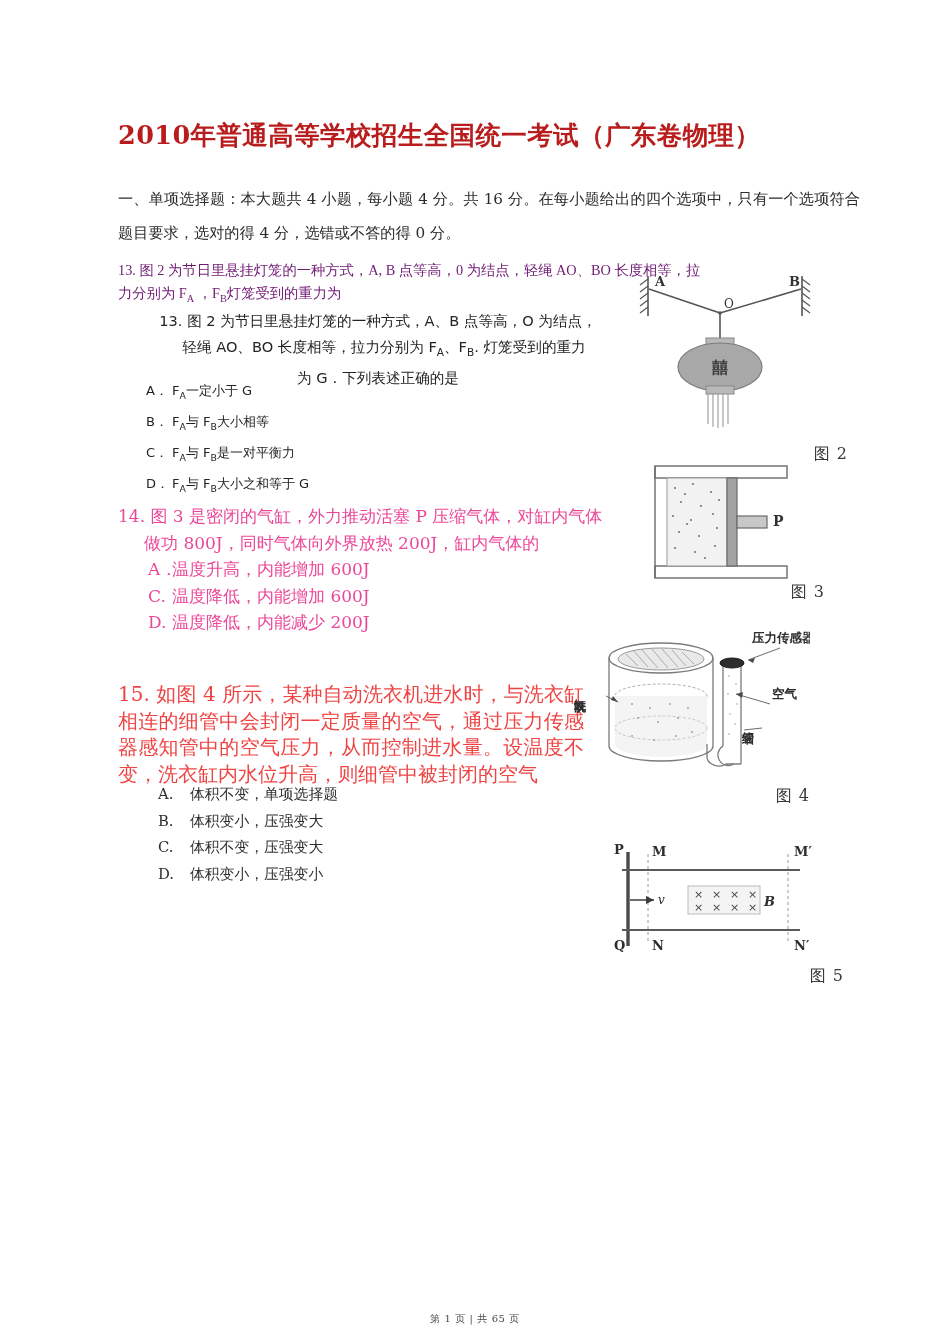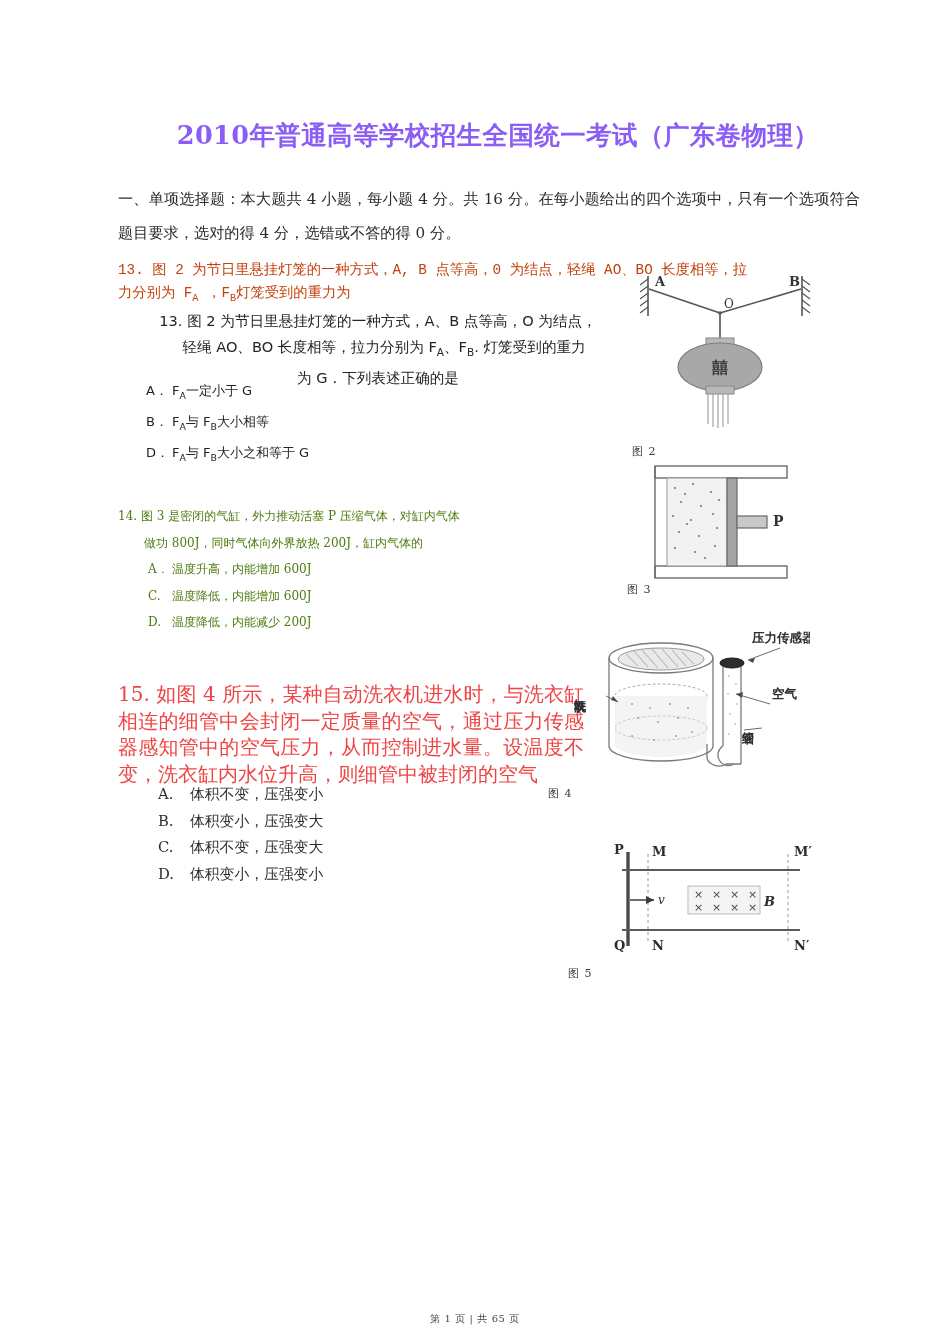--- a/index.html
+++ b/index.html
@@ -26,41 +26,40 @@
   
   .doc-title {
     position: absolute;
     left: 118px;
     top: 118px;
     width: 760px;
     font-family: "DejaVu Serif", serif;
     font-size: 25.5px;
     font-weight: bold;
     letter-spacing: 0.4px;
-    color: #8b5cf6;
-    text-align: center;
+    color: #b91c1c;
   }
 
   
   .intro {
     position: absolute;
     left: 118px;
     top: 182px;
     width: 742px;
     font-family: "DejaVu Serif", serif;
     font-size: 15.2px;
     line-height: 34px;
     color: #2b2b2b;
     text-align: justify;
   }
 
   
   .q-serif {
-    font-family: Liberation Mono, monospace;
-    color: #c2410c;
+    font-family: Liberation Serif, serif;
+    color: #701a75;
   }
   .q-sans {
     font-family: "DejaVu Sans", sans-serif;
     color: #242424;
   }
 
   .q13-serif {
     position: absolute;
     left: 118px;
     top: 259px;
@@ -93,23 +92,23 @@
   }
   .opts13 .row { display: block; }
   .opts13 .lab { display: inline-block; width: 26px; }
 
   .q14 {
     position: absolute;
     left: 118px;
     top: 503px;
     width: 500px;
     font-family: "DejaVu Serif", serif;
-    font-size: 12px;
+    font-size: 17px;
     line-height: 26.5px;
-    color: #4d7c0f;
+    color: #ec4899;
   }
   .q14 .l1 { display: block; }
   .q14 .l2 { display: block; padding-left: 26px; }
   .q14 .opt { display: block; padding-left: 30px; }
   .q14 .opt .lab { display: inline-block; width: 24px; }
 
   .q15 {
     position: absolute;
     left: 118px;
     top: 681px;
@@ -133,23 +132,23 @@
   }
   .opts15 .row { display: block; }
   .opts15 .lab { display: inline-block; width: 32px; }
 
   sub { font-size: 0.72em; }
 
   
   .fig { position: absolute; }
   .fig-cap {
     font-family: "DejaVu Serif", serif;
-    font-size: 11px;
+    font-size: 16px;
     color: #3a3a3a;
-    text-align: left;
+    text-align: right;
     letter-spacing: 1px;
   }
 
   #fig2 { left: 632px; top: 272px; width: 216px; height: 178px; }
   #fig3 { left: 645px; top: 462px; width: 180px; height: 155px; }
   #fig4 { left: 566px; top: 618px; width: 244px; height: 192px; }
   #fig5 { left: 592px; top: 838px; width: 252px; height: 160px; }
 
   .fig svg { display: block; }
 
@@ -182,35 +181,36 @@
 
   <div class="q13-sans q-sans">
     <span class="ind">13. 图 2 为节日里悬挂灯笼的一种方式，A、B 点等高，O 为结点，</span>
     <span class="ind2"><span>轻绳 AO、BO 长度相等，拉力分别为 F</span><sub>A</sub><span>、F</span><sub>B</sub><span>. 灯笼受到的重力</span></span>
     <span class="ind">为 G．下列表述正确的是</span>
   </div>
 
   <div class="opts13">
     <span class="row"><span class="lab">A．</span><span>F</span><sub>A</sub><span>一定小于 G</span></span>
     <span class="row"><span class="lab">B．</span><span>F</span><sub>A</sub><span>与 F</span><sub>B</sub><span>大小相等</span></span>
+    <span class="row"><span class="lab">C．</span><span>F</span><sub>A</sub><span>与 F</span><sub>B</sub><span>是一对平衡力</span></span>
     <span class="row"><span class="lab">D．</span><span>F</span><sub>A</sub><span>与 F</span><sub>B</sub><span>大小之和等于 G</span></span>
   </div>
 
   <div class="q14">
     <span class="l1">14. 图 3 是密闭的气缸，外力推动活塞 P 压缩气体，对缸内气体</span>
     <span class="l2">做功 800J，同时气体向外界放热 200J，缸内气体的</span>
     <span class="opt"><span class="lab">A．</span><span>温度升高，内能增加 600J</span></span>
     <span class="opt"><span class="lab">C.</span><span>温度降低，内能增加 600J</span></span>
     <span class="opt"><span class="lab">D.</span><span>温度降低，内能减少 200J</span></span>
   </div>
 
   <div class="q15">15. 如图 4 所示，某种自动洗衣机进水时，与洗衣缸相连的细管中会封闭一定质量的空气，通过压力传感器感知管中的空气压力，从而控制进水量。设温度不变，洗衣缸内水位升高，则细管中被封闭的空气</div>
 
   <div class="opts15">
-    <span class="row"><span class="lab">A.</span><span>体积不变，压强变小</span></span>
+    <span class="row"><span class="lab">A.</span><span>体积不变，单项选择题</span></span>
     <span class="row"><span class="lab">B.</span><span>体积变小，压强变大</span></span>
     <span class="row"><span class="lab">C.</span><span>体积不变，压强变大</span></span>
     <span class="row"><span class="lab">D.</span><span>体积变小，压强变小</span></span>
   </div>
 
   <div class="fig" id="fig2">
     <svg width="216" height="178" viewBox="0 0 216 178">
       <g stroke="#555" stroke-width="1.6" fill="none">
 
         <line x1="16" y1="4" x2="16" y2="44"></line>

